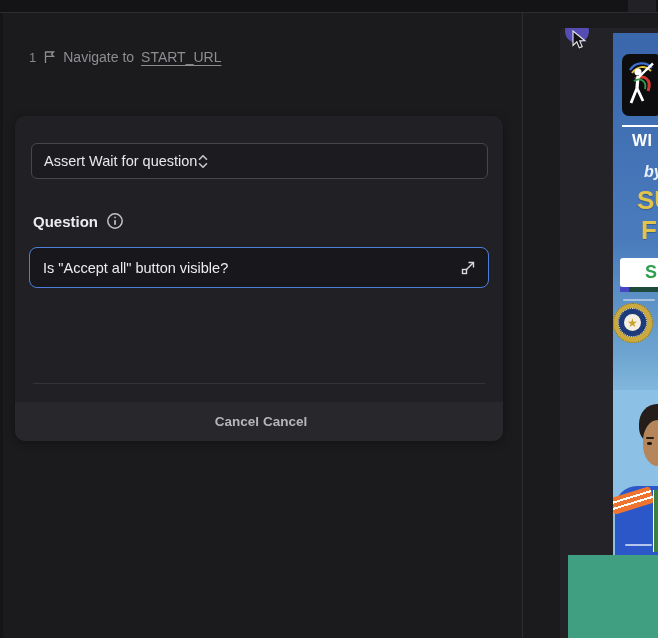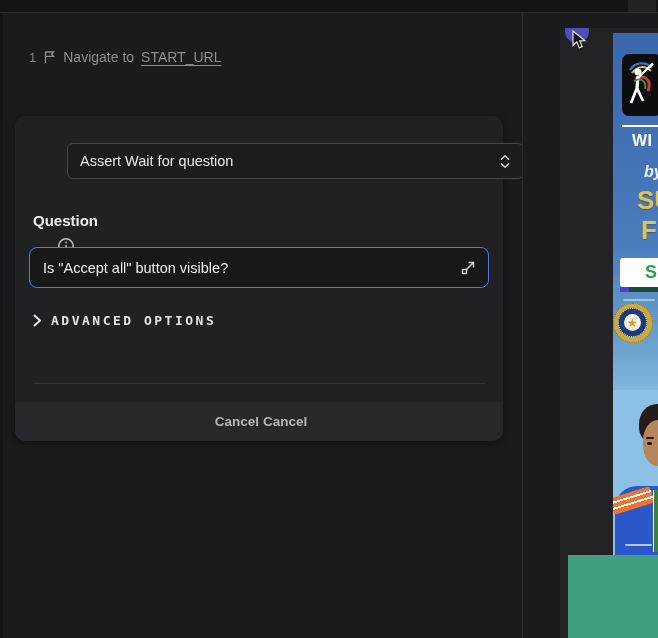--- a/index.html
+++ b/index.html
@@ -20,25 +20,25 @@
   .step-index{font-size:13px;color:#85858a;}
   .flag-icon{display:inline-flex;color:#8d8d92;}
   .step-link{color:#8d8d92;text-decoration:underline;text-underline-offset:3px;}
 
   
   .card{position:absolute;left:15px;top:103px;width:488px;height:325px;background:#212125;
         border-radius:10px;box-shadow:0 2px 10px rgba(0,0,0,.35);}
 
   .select{position:absolute;left:16px;top:27px;width:457px;height:36px;box-sizing:border-box;
           background:#1c1c20;border:1px solid #46464c;border-radius:6px;
-          display:flex;align-items:center;justify-content:space-between;
-          padding:0 12px;color:#e9e9eb;font-size:14.5px;cursor:pointer;margin-left:36px;}
+          display:flex;align-items:center;
+          padding:0 12px;color:#e9e9eb;font-size:14.5px;cursor:pointer;}
   .selector-icon{display:inline-flex;color:#c9c9cd;}
 
-  .q-label-row{position:absolute;left:18px;top:96px;display:flex;align-items:center;gap:8px;flex-direction:column;}
+  .q-label-row{position:absolute;left:18px;top:96px;display:flex;align-items:center;gap:8px;}
   .q-label{color:#ececee;font-size:15px;font-weight:bold;}
   .info-icon{display:inline-flex;color:#c2c2c6;cursor:pointer;}
 
   .q-input{position:absolute;left:14px;top:131px;width:460px;height:41px;box-sizing:border-box;
            background:#18181c;border:1.5px solid #4c80da;border-radius:8px;
            display:flex;align-items:center;justify-content:space-between;
            padding:0 13px;color:#ececee;font-size:14.5px;font-weight:500;cursor:text;}
   .expand-icon{display:inline-flex;color:#d8d8dc;cursor:pointer;}
 
   .advanced{position:absolute;left:18px;top:197px;display:flex;align-items:center;gap:9px;
@@ -168,28 +168,20 @@
         <span>Is "Accept all" button visible?</span>
         <span class="expand-icon">
           <svg width="14" height="14" viewBox="0 0 14 14" fill="none">
             <rect x="1.5" y="8.5" width="4" height="4" stroke="currentColor" stroke-width="1.4"></rect>
             <path d="M5.5 8.5 L12 2" stroke="currentColor" stroke-width="1.4"></path>
             <path d="M7.5 1.5 H12.5 V6.5" stroke="currentColor" stroke-width="1.4" fill="none"></path>
           </svg>
         </span>
       </div>
 
-      <div class="advanced">
-        <span class="chev-right">
-          <svg width="9" height="13" viewBox="0 0 9 13" fill="none" stroke="currentColor" stroke-width="2" stroke-linecap="round" stroke-linejoin="round">
-            <path d="M1.5 1.5 L7 6.5 L1.5 11.5"></path>
-          </svg>
-        </span>
-        <span>ADVANCED OPTIONS</span>
-      </div>
 
       <div class="card-divider"></div>
 
       <div class="card-footer">
         <button class="btn-cancel">Cancel</button>
         <button class="btn-apply">Cancel</button>
       </div>
 
     </div>
   </div>

